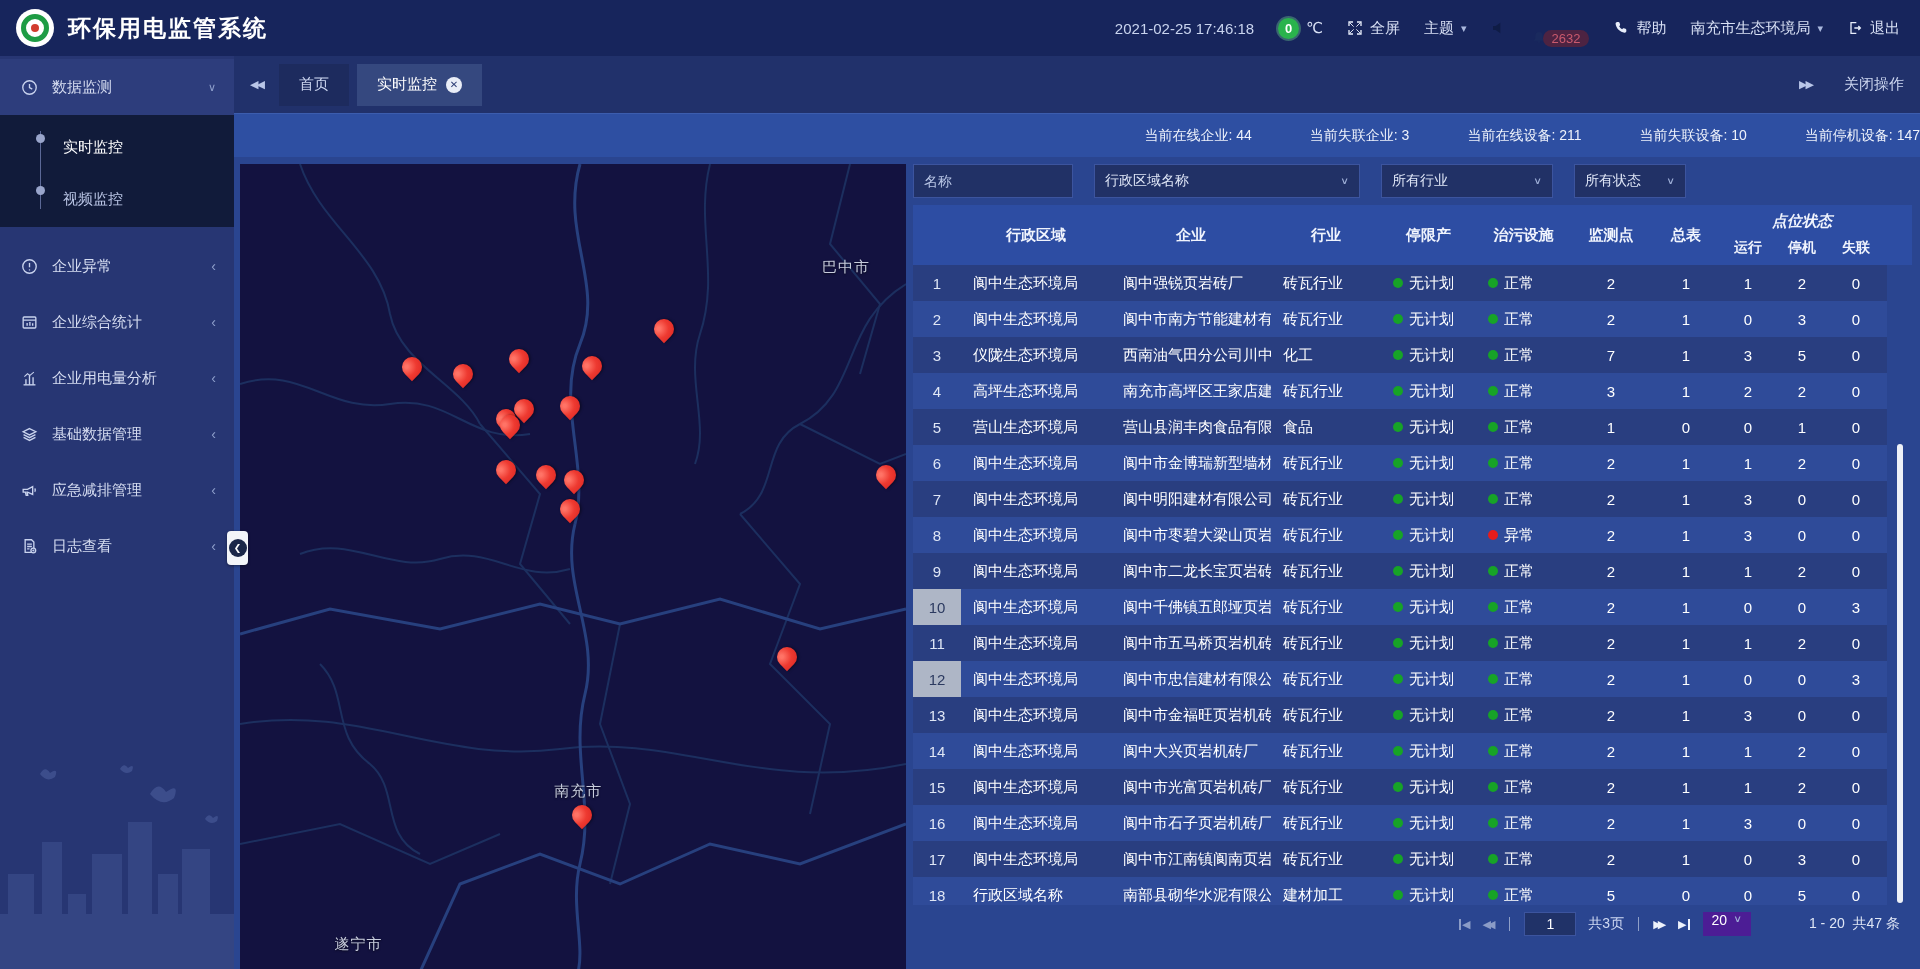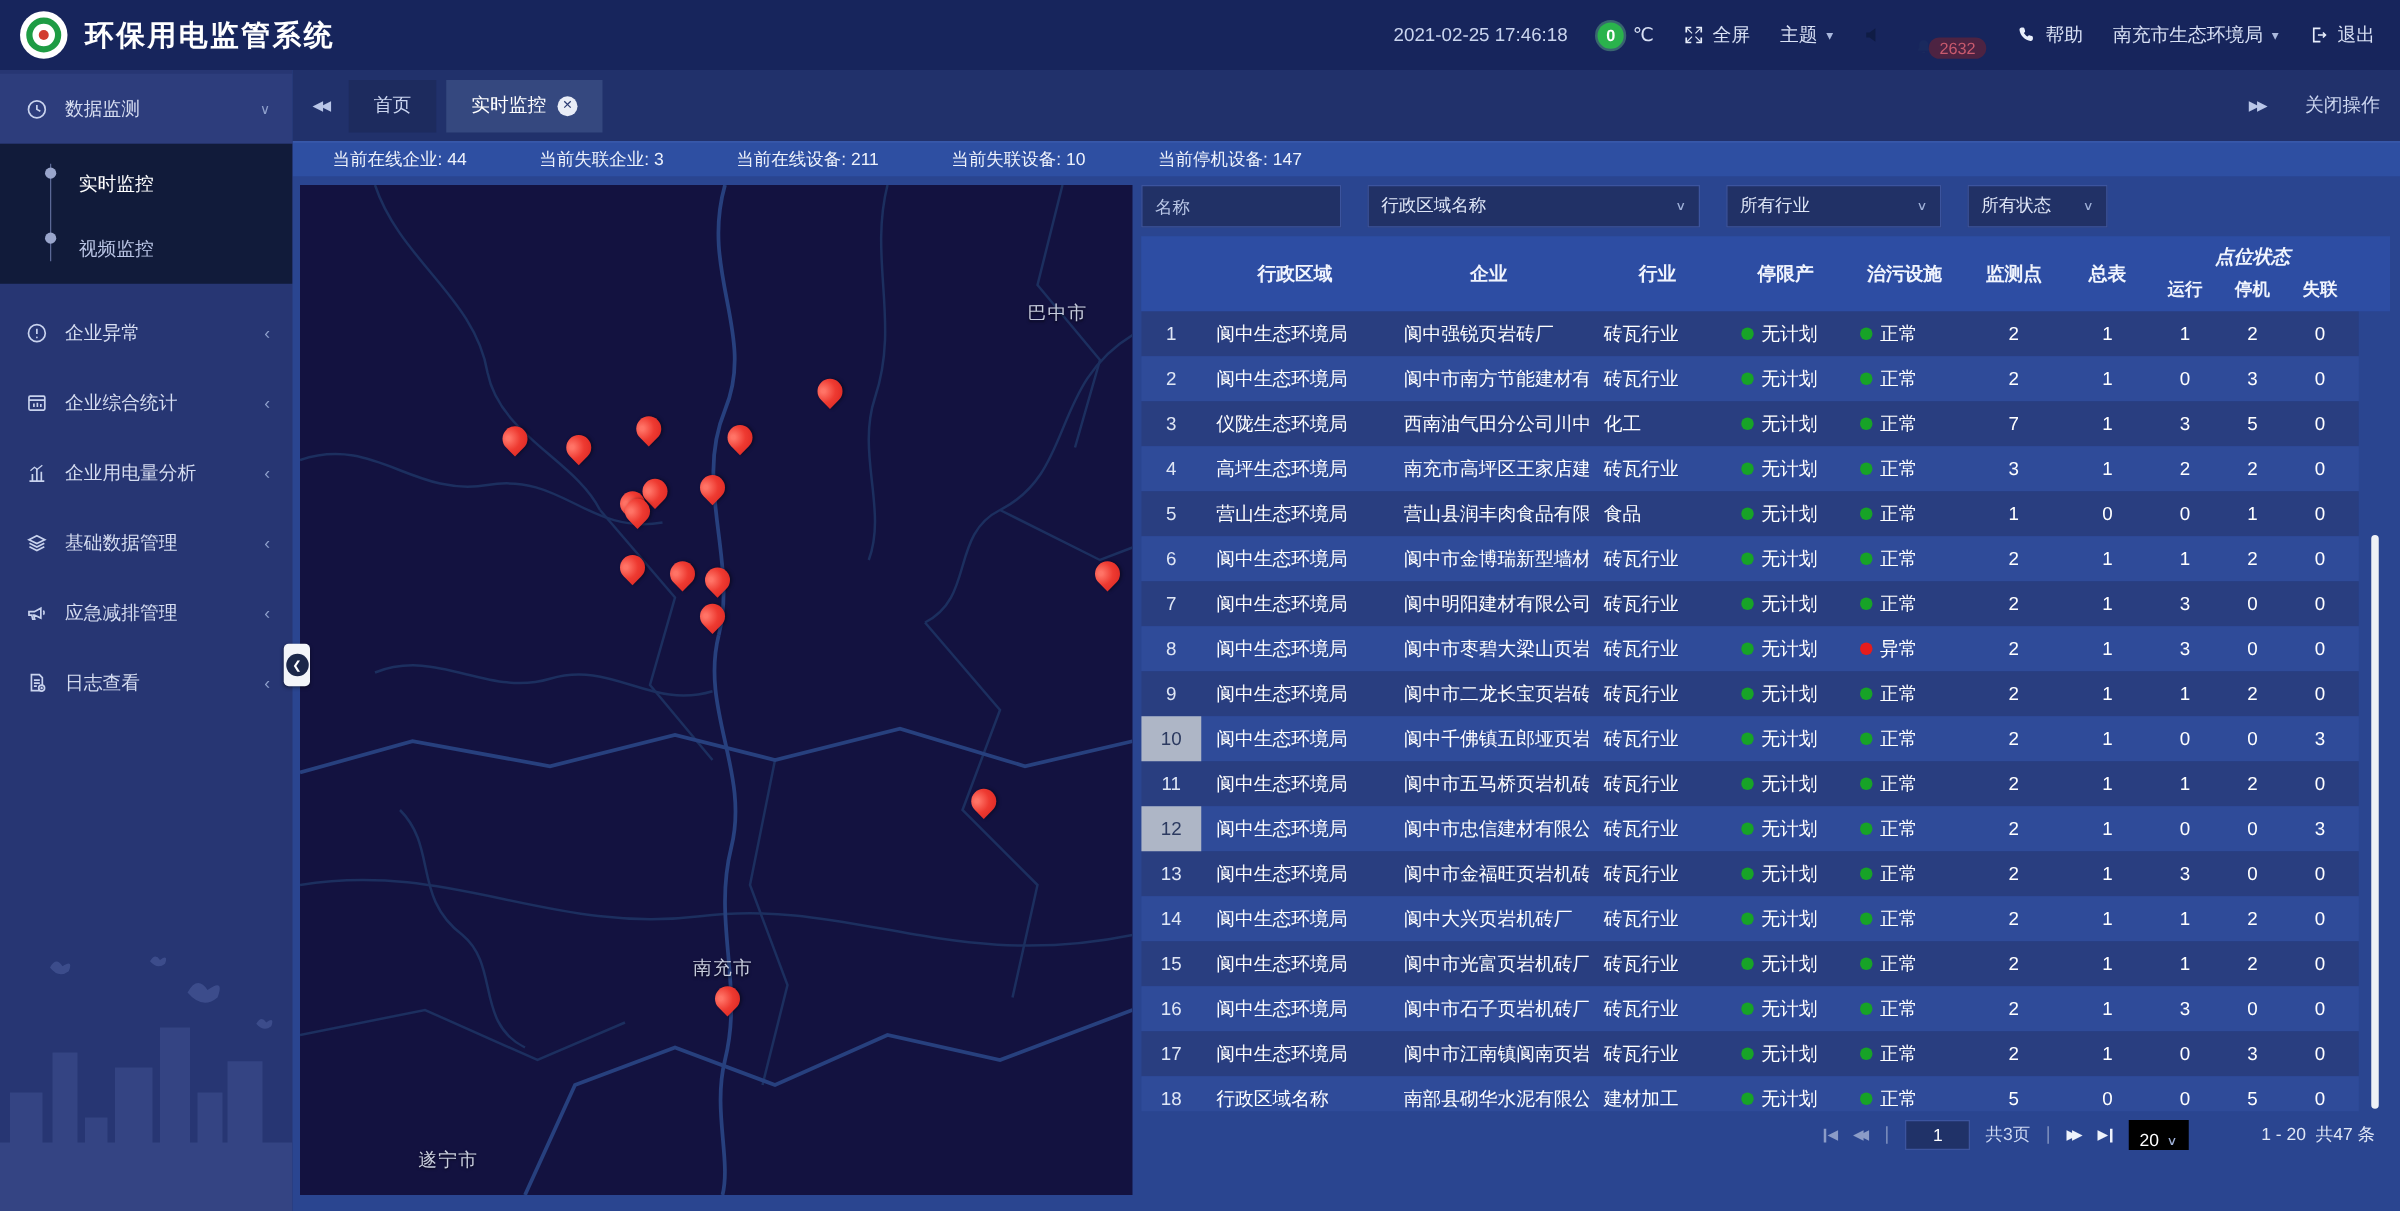--- a/index.html
+++ b/index.html
@@ -47,21 +47,21 @@
   .main { flex:1; display:flex; flex-direction:column; min-width:0; }
   .tabbar { height:57px; flex:none; background:#21316b; display:flex; align-items:center; padding:0 16px; }
   .nav-arrow { color:#b9c6e8; font-size:11px; letter-spacing:-2px; cursor:pointer; }
   .tabs { display:flex; gap:8px; align-items:center; margin-left:16px; }
   .tab { height:42px; padding:0 20px; display:flex; align-items:center; gap:9px; background:#1d2b5e; color:#ccd6f0; font-size:15px; cursor:pointer; }
   .tab.active { background:#35487f; color:#fff; }
   .tab-close { width:16px; height:16px; border-radius:50%; background:#e9edf7; color:#2c3c74; font-size:10px; display:flex; align-items:center; justify-content:center; cursor:pointer; }
   .tabbar-right { margin-left:auto; display:flex; align-items:center; gap:32px; color:#ccd6f0; }
   .close-ops { font-size:15px; cursor:pointer; }
 
-  .statsbar { height:28px; flex:none; background:#2e4fa2; border-top:1px solid #3c5dae; display:flex; align-items:center; padding-left:32px; gap:58px; color:#eef2fb; font-size:14px; }
+  .statsbar { height:44px; flex:none; background:#2e4fa2; border-top:1px solid #3c5dae; display:flex; align-items:center; padding-left:32px; gap:58px; color:#eef2fb; font-size:14px;justify-content:flex-end; }
   .stat { white-space:nowrap; }
 
   .content { flex:1; display:flex; padding:7px 8px 0 6px; gap:7px; position:relative; min-height:0; }
 
   
   .map-panel { width:666px; height:808px; flex:none; background:#131240; position:relative; overflow:hidden; }
   .roads { position:absolute; inset:0; width:100%; height:100%; }
   .map-overlay { position:absolute; inset:0; }
   .pin-wrap { position:absolute; width:20px; height:20px; transform:translate(-50%,-100%); cursor:pointer; }
   .pin { display:block; width:20px; height:20px; background:radial-gradient(circle at 32% 30%, #ff7366 8%, #ee3a31 50%, #d92420 100%); border-radius:50% 50% 50% 0; transform:rotate(-45deg); box-shadow:1px 1px 3px rgba(0,0,0,.45); }
@@ -101,21 +101,21 @@
   .scroll-thumb { position:absolute; top:28%; bottom:2px; width:6px; border-radius:3px; background:#eef1f7; }
 
   .pagination { height:30px; margin-top:4px; display:flex; align-items:center; justify-content:flex-end; gap:12px; color:#cfd9f2; font-size:14px; flex:none; padding-right:12px; }
   .pg-btn { display:inline-flex; align-items:center; cursor:pointer; color:#eef2fb; }
   .pg-btn.disabled { color:#8b9cc7; }
   .ptri { font-size:11px; line-height:1; }
   .ptri.o { margin-left:-4px; }
   .pbar { width:2px; height:11px; background:currentColor; margin:0 1px; display:inline-block; }
   .pg-sep { width:1px; height:14px; background:#8fa0c8; margin:0 2px; }
   .pg-input { width:52px; height:24px; background:#203268; border:1px solid #3c549e; color:#fff; text-align:center; font-size:14px; outline:none; font-family:inherit; }
-  .pg-size { background:#000000; height:24px; display:inline-flex; align-items:flex-end; gap:6px; padding:0 9px; cursor:pointer; color:#fff; }
+  .pg-size { background:#4c1d95; height:24px; display:inline-flex; align-items:flex-start; gap:6px; padding:0 9px; cursor:pointer; color:#fff; }
   .pg-range { margin-left:46px; color:#dfe6f5; white-space:nowrap; }
 </style>
 </head>
 <body>
 
 <div class="app">
 
   <header class="topbar">
     <div class="logo">
         <div class="logo-ring"></div>

